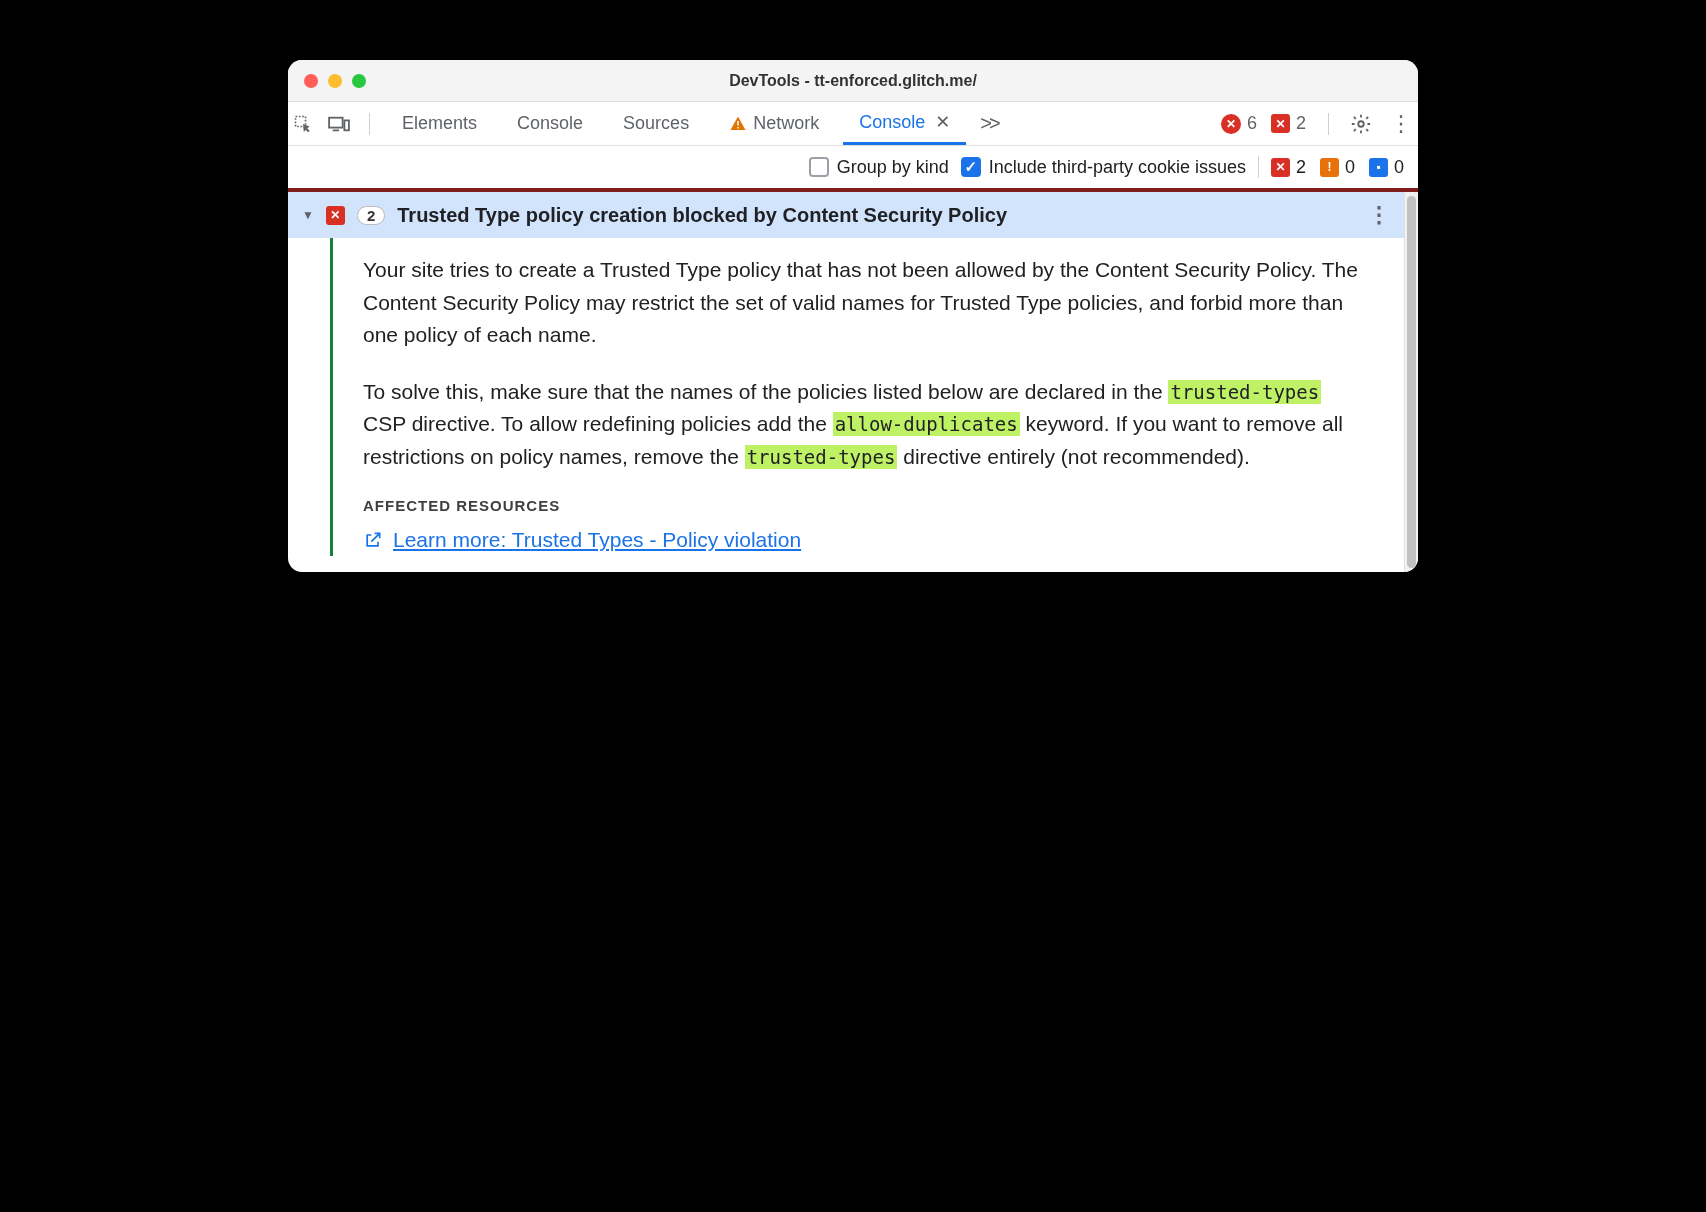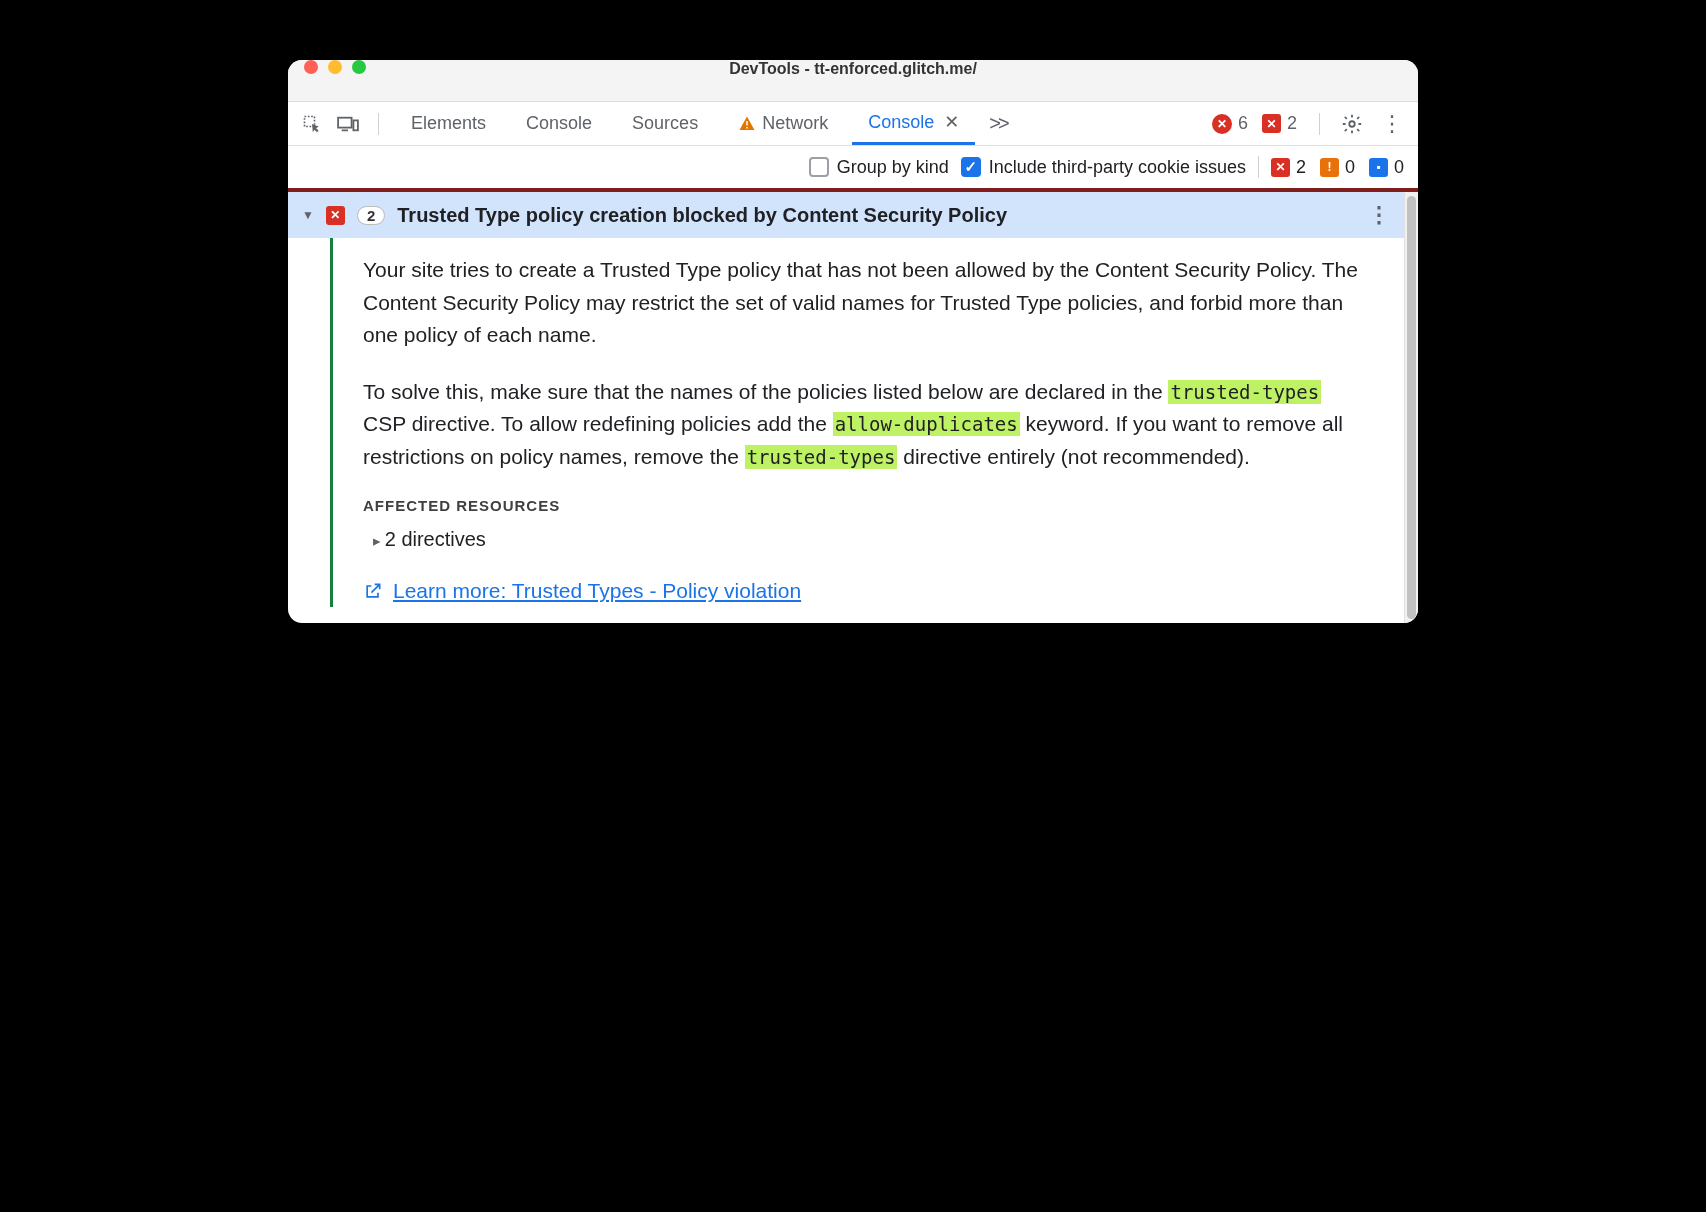--- a/index.html
+++ b/index.html
@@ -15,31 +15,31 @@
     background: #fff;
     border-radius: 14px;
     box-shadow: 0 25px 60px rgba(0,0,0,.5);
     overflow: hidden;
     position: relative;
   }
   .titlebar {
     height: 42px;
     background: #f4f4f4;
     border-bottom: 1px solid #ddd;
-    display: flex; 
+    display: flex; align-items: center;
     position: relative;
   }
   .traffic { display: flex; gap: 10px; margin-left: 16px; }
   .dot { width: 14px; height: 14px; border-radius: 50%; }
   .dot.red { background: #ff5f57; } .dot.yellow { background: #febc2e; } .dot.green { background: #28c840; }
   .title { position: absolute; left: 0; right: 0; text-align: center; font-size: 16px; color: #333; font-weight: 600; pointer-events: none;}
   .tabbar {
     height: 44px; display: flex; align-items: center;
     border-bottom: 1px solid #e0e0e0;
-    padding: 0 10px; gap: 8px;
+    padding: 0 1px; gap: 8px;
     font-size: 18px; color: #5f6368;
   }
   .tabbar .sep { width: 1px; height: 22px; background: #d0d0d0; margin: 0 8px; }
   .tab-icon { width: 28px; display:flex; justify-content:center; align-items:center; color:#5f6368; }
   .tab { padding: 0 16px; height: 100%; display:flex; align-items:center; cursor:pointer; gap:6px; }
   .tab.active { color: #1a73e8; border-bottom: 3px solid #1a73e8; font-weight: 500; }
   .tab .close { color:#5f6368; font-size: 18px; margin-left: 4px;}
   .spacer { flex:1; }
   .badge-group { display:flex; align-items:center; gap:6px; margin-right:6px; font-size:18px;}
   .circle-err { width:20px;height:20px;border-radius:50%;background:#d93025;color:#fff;display:flex;align-items:center;justify-content:center;font-size:12px;font-weight:700;}
@@ -184,21 +184,20 @@
         <span class="tri">▼</span>
         <div class="sq red">✕</div>
         <span class="pill">2</span>
         <span>Trusted Type policy creation blocked by Content Security Policy</span>
         <span class="kebab2">⋮</span>
       </div>
       <div class="issue-body">
         <p>Your site tries to create a Trusted Type policy that has not been allowed by the Content Security Policy. The Content Security Policy may restrict the set of valid names for Trusted Type policies, and forbid more than one policy of each name.</p>
         <p><span>To solve this, make sure that the names of the policies listed below are declared in the </span><code>trusted-types</code><span> CSP directive. To allow redefining policies add the </span><code>allow-duplicates</code><span> keyword. If you want to remove all restrictions on policy names, remove the </span><code>trusted-types</code><span> directive entirely (not recommended).</span></p>
         <div class="section-label">AFFECTED RESOURCES</div>
-        <div class="disclosure">2 directives</div>
         <div class="learn">
           <span class="ext">
             <svg width="20" height="20" viewBox="0 0 24 24" fill="none" stroke="#1a73e8" stroke-width="2">
                 <path d="M14 4h6v6M20 4L10 14M18 14v5H5V6h5"></path>
               </svg>
           </span>
           <a href="#">Learn more: Trusted Types - Policy violation</a>
         </div>
       </div>
     </div>

